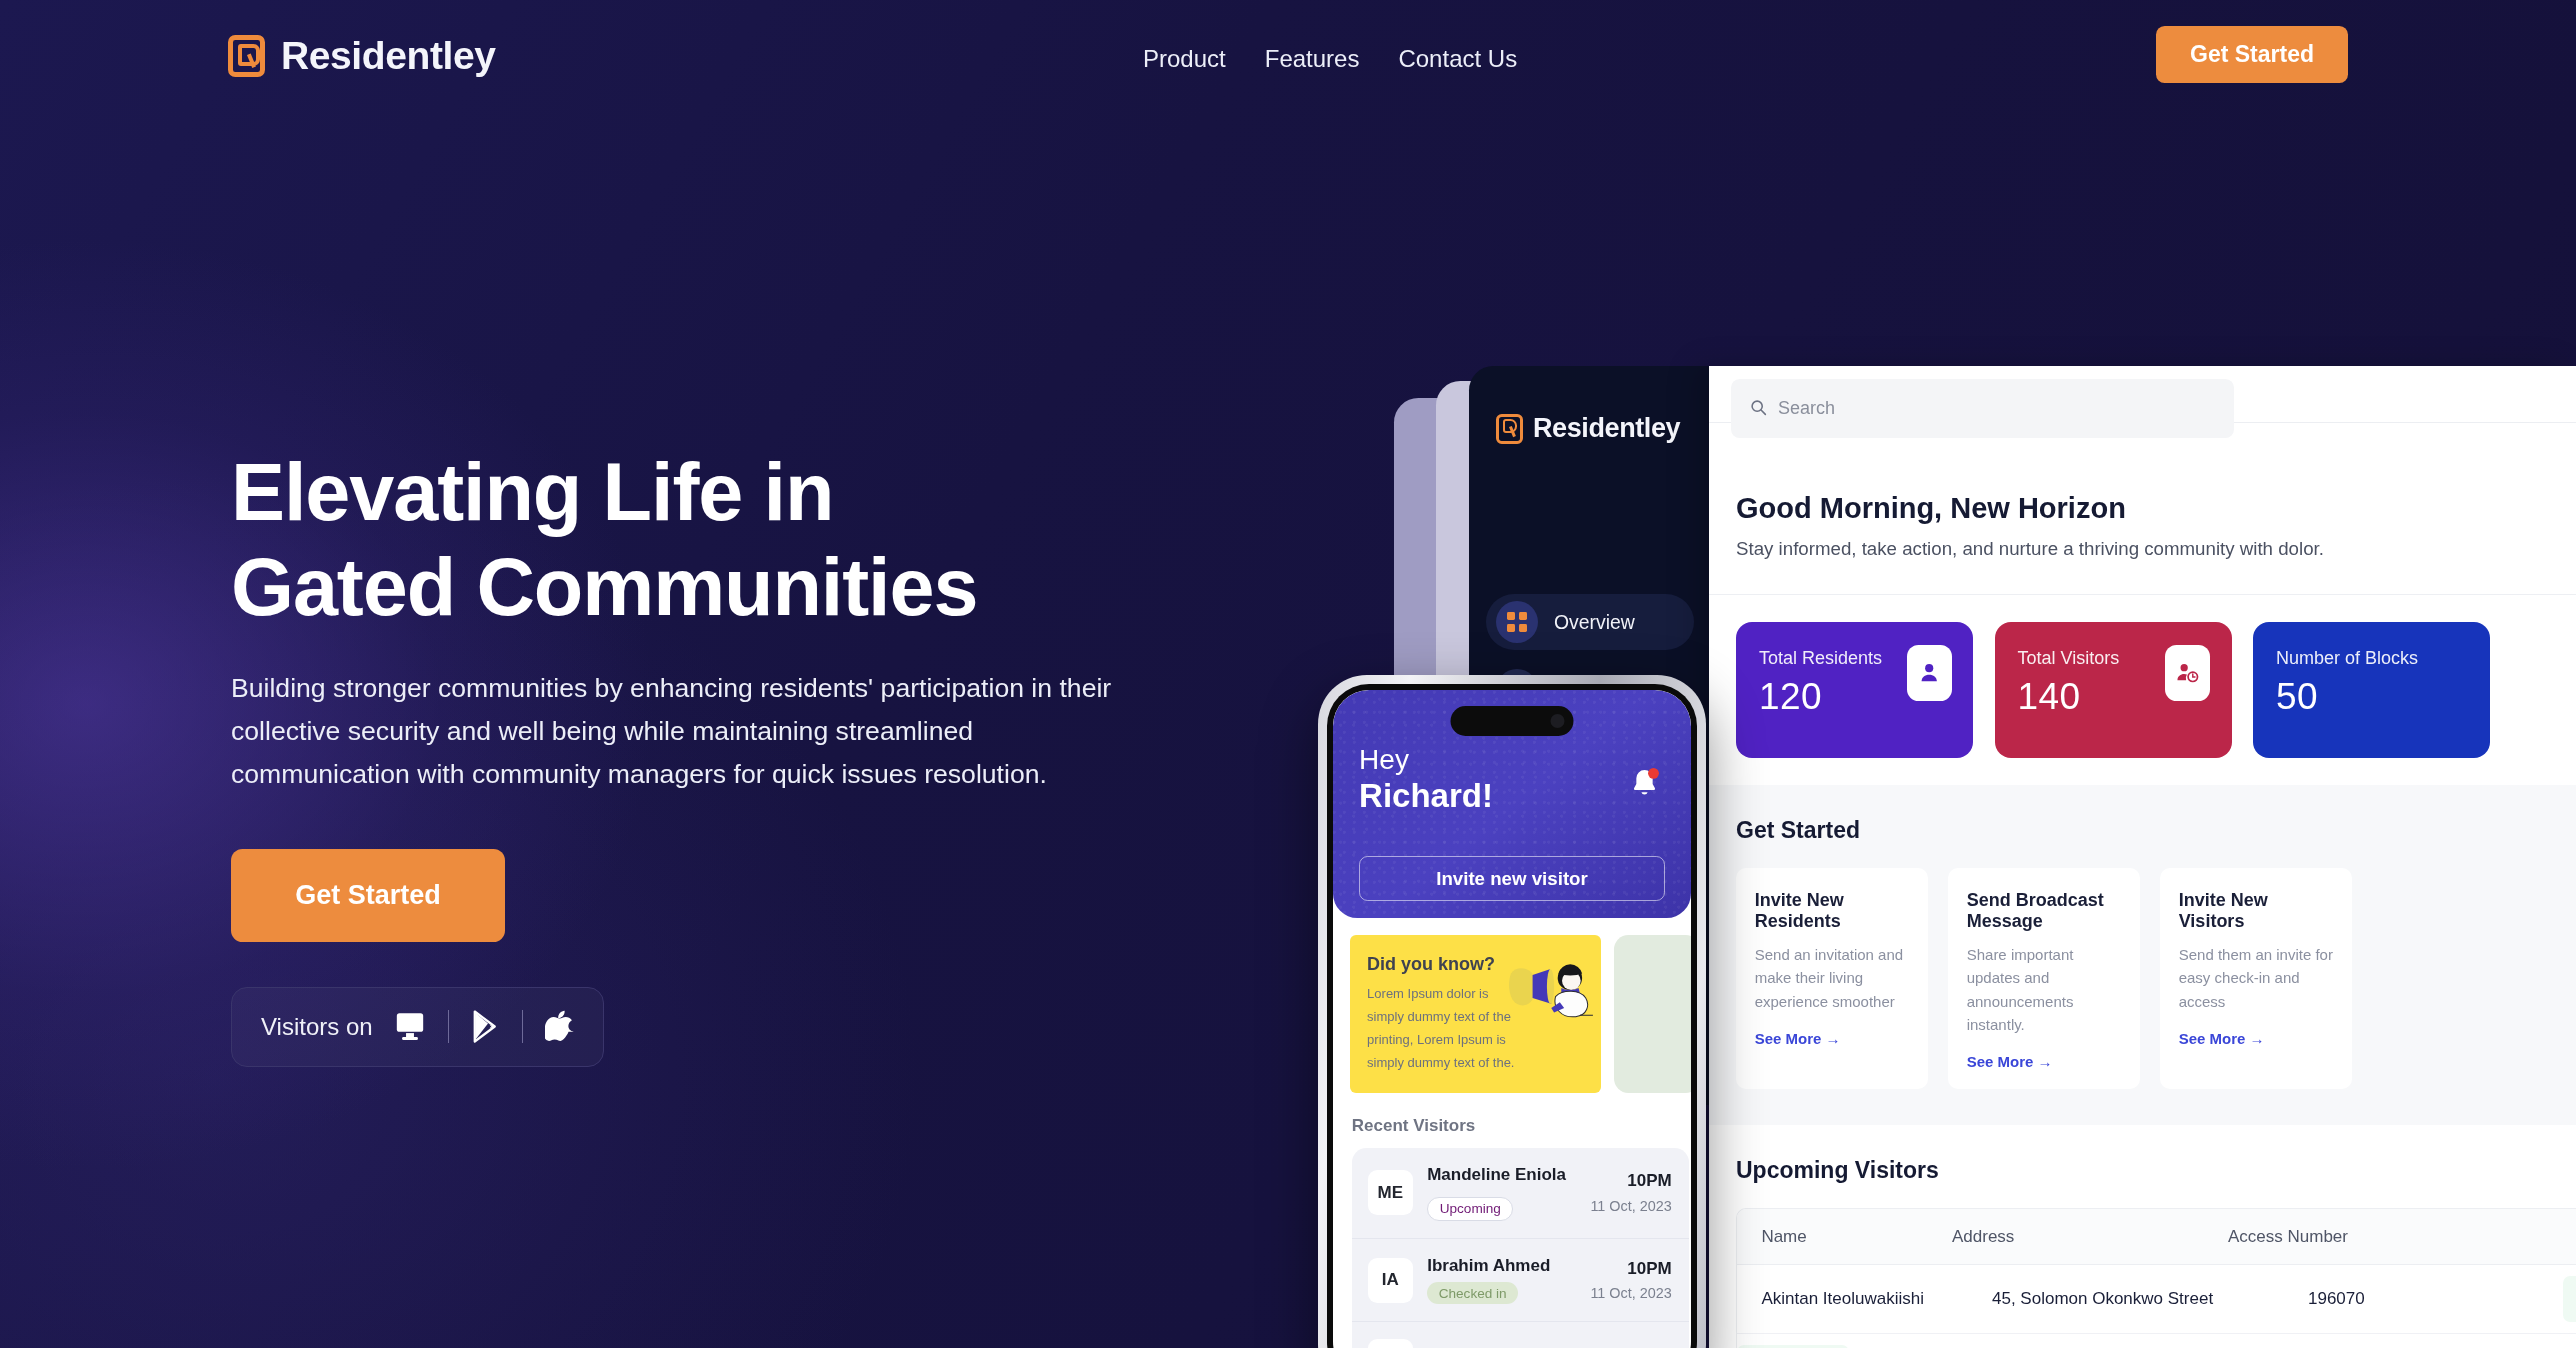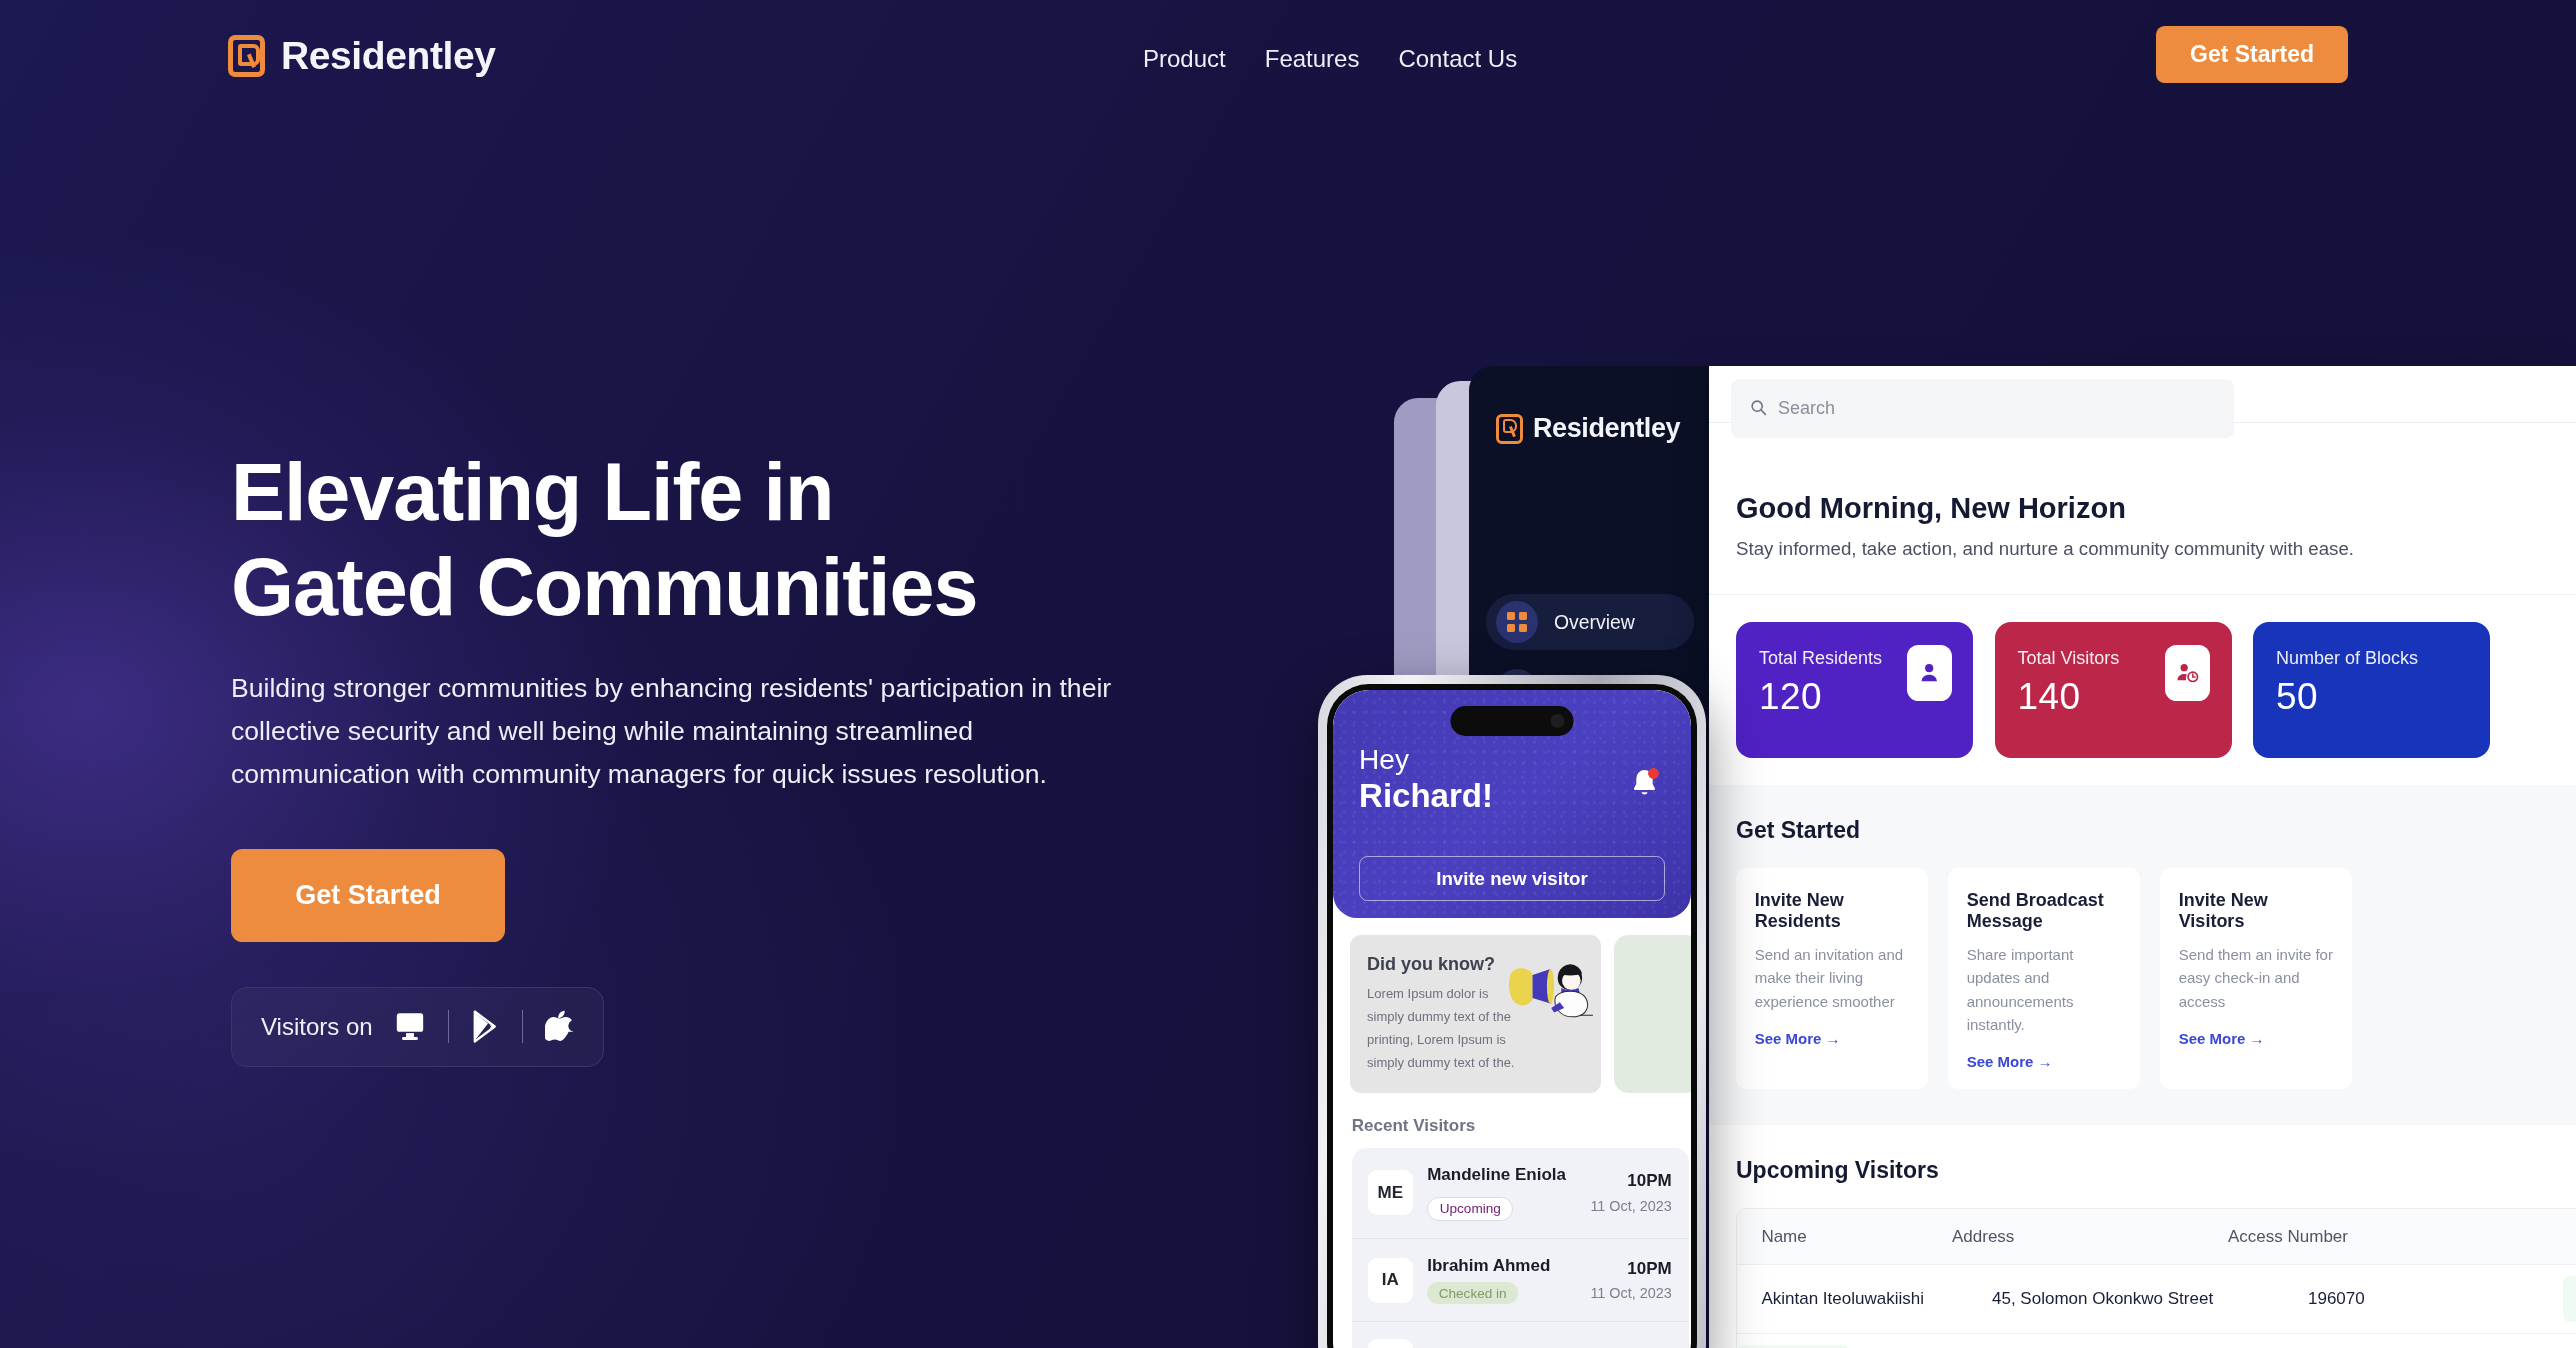--- a/index.html
+++ b/index.html
@@ -209,21 +209,21 @@
   .bell { position: absolute; right: 30px; top: 76px; }
   .invite-btn {
     position: absolute; left: 26px; right: 26px; bottom: 17px; height: 45px;
     border: 1.4px solid rgba(255,255,255,0.55); border-radius: 8.6px;
     color: #ffffff; font-size: 18.7px; font-weight: bold;
     display: flex; align-items: center; justify-content: center;
     background: transparent; font-family: "Liberation Sans", sans-serif;
   }
   .know-row { display: flex; gap: 13px; padding: 17px 0 0 17px; }
   .know-card {
-    width: 251px; background: #e5e5e5; border-radius: 11px; padding: 18.7px 17px; flex: none; position: relative;
+    width: 251px; background: #fde047; border-radius: 6px; padding: 18.7px 17px; flex: none; position: relative;
   }
   .know-card h5 { color: #3e4250; font-size: 18px; font-weight: bold; }
   .know-card p { color: #6d717e; font-size: 13px; line-height: 1.75; margin-top: 8.6px; max-width: 154px; }
   .know-card-2 { width: 86px; background: #e2ebdf; border-radius: 14.4px; flex: none; }
   .megaphone { position: absolute; right: 8.6px; top: 17px; }
   .rv { padding: 23px 0 0 18.7px; }
   .rv h5 { color: #6f7483; font-size: 17px; }
   .rv-list { margin-top: 11.5px; background: #f1f2f7; border-radius: 14.4px; width: 337px; overflow: hidden; }
   .rv-item { display: flex; align-items: center; padding: 17px 17px 17px 16px; border-bottom: 0.7px solid #e4e6ee; }
   .rv-av {
@@ -355,21 +355,21 @@
                 <circle cx="10.5" cy="10.5" r="6.5" fill="none" stroke="#6c7283" stroke-width="2"></circle>
                 <line x1="15.5" y1="15.5" x2="21" y2="21" stroke="#6c7283" stroke-width="2" stroke-linecap="round"></line>
               </svg>
           </span>
           <span class="search-ph">Search</span>
         </div>
       </div>
 
       <div class="dash-greet">
         <h2>Good Morning, New Horizon</h2>
-        <p>Stay informed, take action, and nurture a community community with ease.</p>
+        <p>Stay informed, take action, and nurture a thriving community with dolor.</p>
       </div>
       <div class="dash-divider"></div>
 
       <div class="stats">
         <div class="stat" style="background:#5022c3">
           <div class="stat-label">Total Residents</div>
           <div class="stat-value">120</div>
           <div class="stat-icon">
             <svg width="24.4" height="24.4" viewBox="0 0 24 24">
                 <circle cx="12" cy="8" r="4" fill="#5022c3"></circle>

